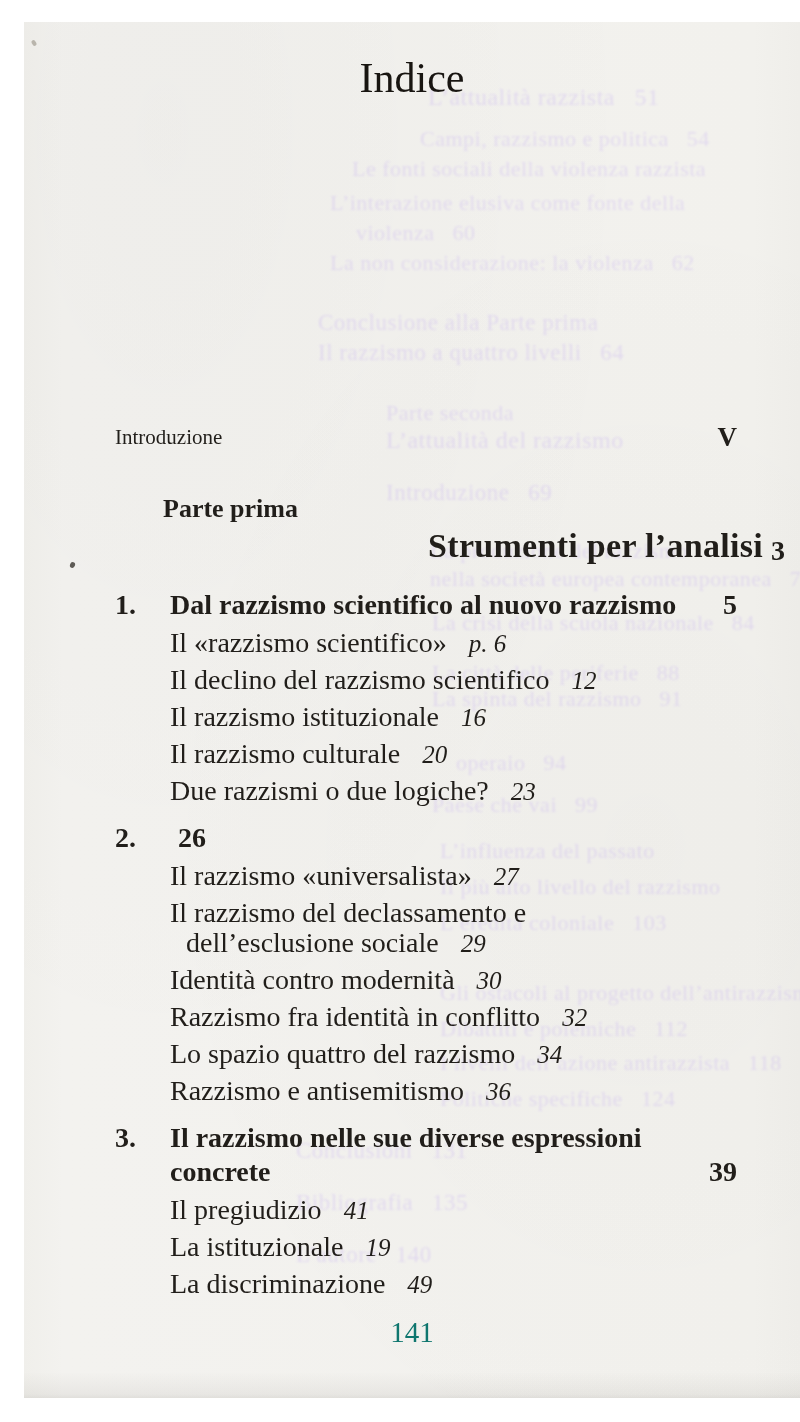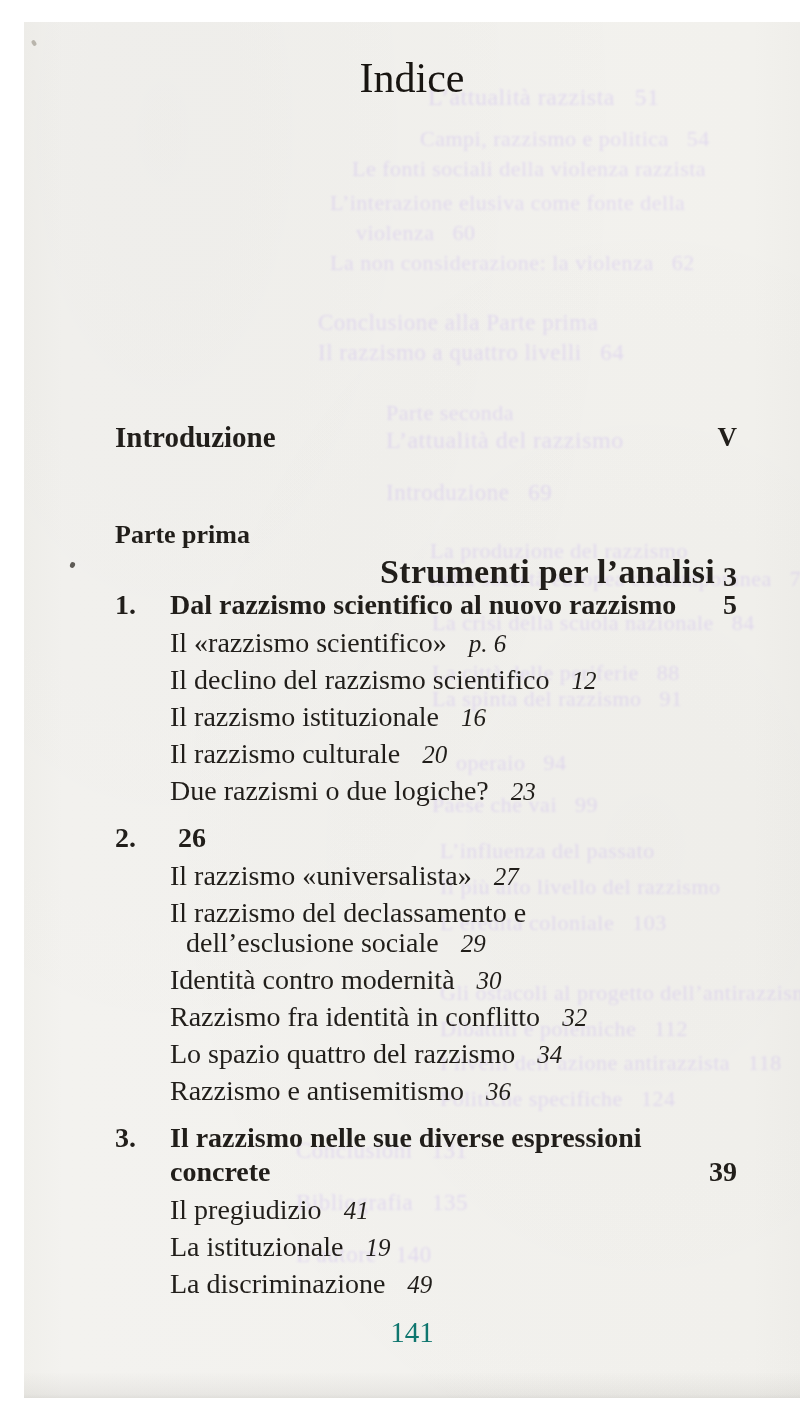--- a/index.html
+++ b/index.html
@@ -30,21 +30,21 @@
   
   .doc-title{
     position:absolute;left:24px;top:55px;width:776px;text-align:center;
     font-size:42px;line-height:46px;color:#181511;
   }
   .block{position:absolute;left:115px;width:622px;}
   .row{display:flex;align-items:stretch;}
   .row .num{width:55px;flex:0 0 55px;font-weight:bold;font-size:28px;line-height:34px;align-self:flex-start;}
   .row .ttl{flex:1;font-weight:bold;font-size:28px;line-height:34px;align-self:flex-start;}
   .row .pg{font-weight:bold;font-size:28px;line-height:34px;align-self:flex-end;text-align:right;padding-left:8px;}
-  .introrow .lbl{flex:1;font-weight:bold;font-size:29px;line-height:34px;}
+  .introrow .lbl{flex:1;font-weight:normal;font-size:21px;line-height:34px;}
   .introrow .pg{font-size:27px;}
   .kicker{font-weight:bold;font-size:26px;line-height:30px;}
   .partrow .ttl{font-weight:bold;font-size:34px;line-height:44px;letter-spacing:0.3px;text-align:right;}
   .items{margin-top:6px;padding-left:55px;}
   .item{font-size:28px;line-height:30px;margin-bottom:6px;}
   .item .ind{padding-left:16px;}
   .ipg{font-style:italic;font-size:25px;margin-left:22px;}
   .pageno{
     position:absolute;left:24px;top:1316px;width:776px;text-align:center;
     font-size:29px;color:#0f766e;
@@ -95,21 +95,21 @@
 <div class="ink-speck"></div>
 <div class="ink-dot"></div>
 
 <div class="doc-title">Indice</div>
 
 <div class="block row introrow" style="top:420px;">
   <span class="lbl">Introduzione</span>
   <span class="pg">V</span>
 </div>
 
-<div class="block" style="top:520px;">
+<div class="block" style="top:494px;margin-left:48px;">
   <div class="kicker">Parte prima</div>
   <div class="row partrow">
     <span class="ttl">Strumenti per l’analisi</span>
     <span class="pg">3</span>
   </div>
 </div>
 
 <div class="block" style="top:588px;">
   <div class="row">
     <span class="num">1.</span>

